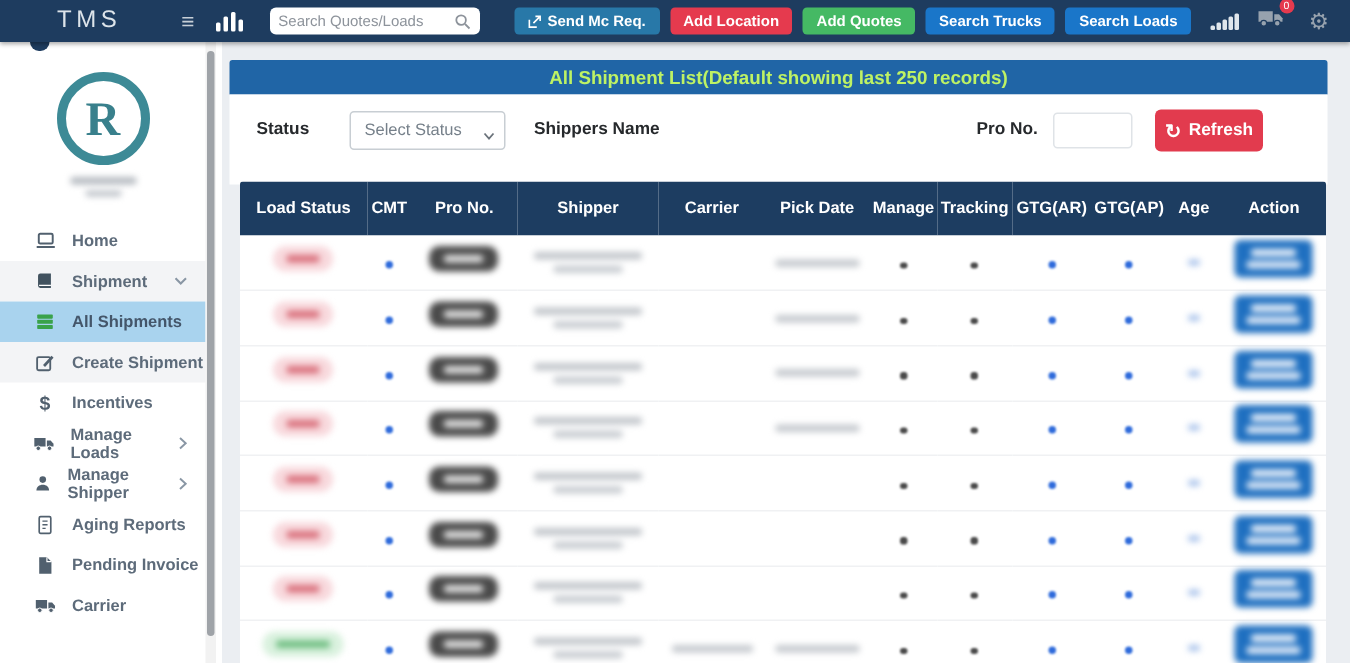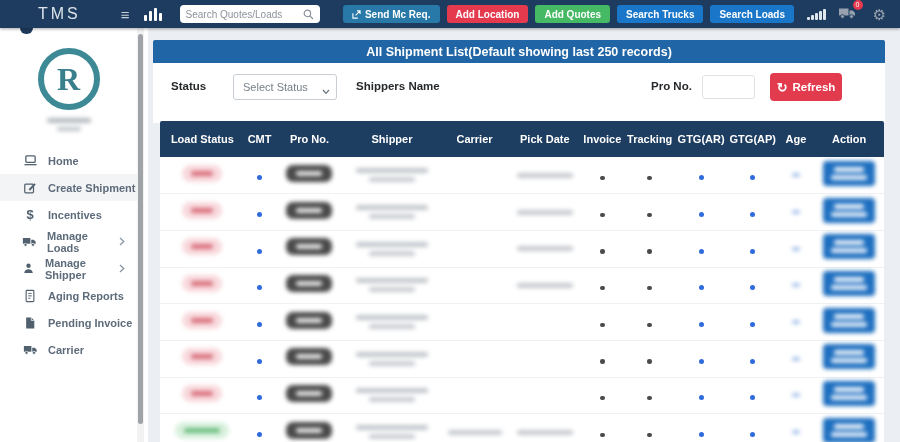--- a/index.html
+++ b/index.html
@@ -46,21 +46,21 @@
   .menu-item .mi-icon { width:16px; display:flex; justify-content:center; align-items:center; }
   .mi-caret { margin-left:auto; margin-right:12px; display:flex; }
   .grp { background:#f3f4f6; }
   .active-item { background:#a9d3ee; color:#44566a; }
   .dollar { font-size:13px; font-weight:bold; color:#51606e; }
 
   
   .main { position:absolute; left:148px; top:28px; right:0; bottom:0; background:#ebeef2; }
   .card1 { position:absolute; left:5px; top:12px; width:732px; }
   .title-bar { height:23px; background:#2065a6; border-radius:2px 2px 0 0; display:flex; align-items:center; justify-content:center; }
-  .title-bar span { color:#ffffff; font-weight:bold; font-size:12.5px; }
+  .title-bar span { color:#bef264; font-weight:bold; font-size:12.5px; }
   .filter-bar { position:relative; height:60px; background:#fff; }
   .flabel { position:absolute; top:17px; font-size:11.5px; font-weight:bold; color:#26292c; }
   .sel { position:absolute; top:11px; height:26px; border:1px solid #c8ced3; border-radius:3px; background:#fff;
          font-size:11px; color:#76808a; display:flex; align-items:center; padding:0 20px 0 9px; cursor:pointer; }
   .sel-chevron { position:absolute; right:6px; top:10px; }
   .sel2-arrow { position:absolute; right:8px; top:11px; width:0; height:0;
                 border-left:3.5px solid transparent; border-right:3.5px solid transparent; border-top:4.5px solid #6b737b; }
   .pro-input { position:absolute; top:12px; height:24px; width:53px; border:1px solid #dfe3e7; border-radius:3px;
                font-size:11px; padding:0 5px; outline:none; font-family:"Liberation Sans",sans-serif; }
   .refresh-btn { position:absolute; top:10px; left:617px; width:72px; height:28px; background:#e23b4e; border:none;
@@ -150,20 +150,44 @@
 
   <div class="menu">
     <div class="menu-item">
       <span class="mi-icon">
         <svg width="15" height="13" viewBox="0 0 16 14">
             <rect x="3" y="2" width="10" height="7" rx="1" fill="none" stroke="#51606e" stroke-width="1.4"></rect>
             <path d="M1.5 11.5 h13" stroke="#51606e" stroke-width="1.4"></path>
           </svg>
       </span>
       <span>Home</span>
+    </div>
+    <div class="menu-item grp">
+      <span class="mi-icon">
+        <svg width="14" height="14" viewBox="0 0 16 16">
+            <path d="M4.5 1.5 h8 v11 h-8 a1.8 1.8 0 0 1 -1.8 -1.8 v-7.4 a1.8 1.8 0 0 1 1.8 -1.8 z" fill="#41525f"></path>
+            <path d="M3.5 10.5 h9" stroke="#fff" stroke-width="1"></path>
+          </svg>
+      </span>
+      <span>Shipment</span>
+      <span class="mi-caret">
+        <svg width="9" height="7" viewBox="0 0 9 7">
+            <path d="M1 1.5 L4.5 5 L8 1.5" fill="none" stroke="#8a97a5" stroke-width="1.4"></path>
+          </svg>
+      </span>
+    </div>
+    <div class="menu-item grp active-item">
+      <span class="mi-icon">
+        <svg width="14" height="13" viewBox="0 0 16 15">
+            <rect x="2" y="2" width="12" height="3.1" rx="0.6" fill="#3aa24a"></rect>
+            <rect x="2" y="6" width="12" height="3.1" rx="0.6" fill="#3aa24a"></rect>
+            <rect x="2" y="10" width="12" height="3.1" rx="0.6" fill="#3aa24a"></rect>
+          </svg>
+      </span>
+      <span>All Shipments</span>
     </div>
     <div class="menu-item grp">
       <span class="mi-icon">
         <svg width="14" height="14" viewBox="0 0 16 16">
             <rect x="2" y="3.5" width="10" height="10" rx="1.2" fill="none" stroke="#51606e" stroke-width="1.4"></rect>
             <path d="M6.5 9.5 L13 2.5 L14.5 4 L8 11 z" fill="#51606e"></path>
           </svg>
       </span>
       <span>Create Shipment</span>
     </div>
@@ -278,21 +302,21 @@
           <col style="width:9.6%">
       </colgroup>
       <thead>
           <tr id="thead-row">
             <th>Load Status</th>
             <th>CMT</th>
             <th>Pro No.</th>
             <th>Shipper</th>
             <th>Carrier</th>
             <th>Pick Date</th>
-            <th>Invoice</th>
+            <th>Manage</th>
             <th>Tracking</th>
             <th>GTG(AR)</th>
             <th>GTG(AP)</th>
             <th>Age</th>
             <th>Action</th>
           </tr>
         </thead>
       <tbody id="tbody">
           <tr>
             <td><span class="pill blurred pill-red"><div class="bar" style="width: 22px; height: 5px; background: rgb(217, 112, 124);"></div></span></td>

